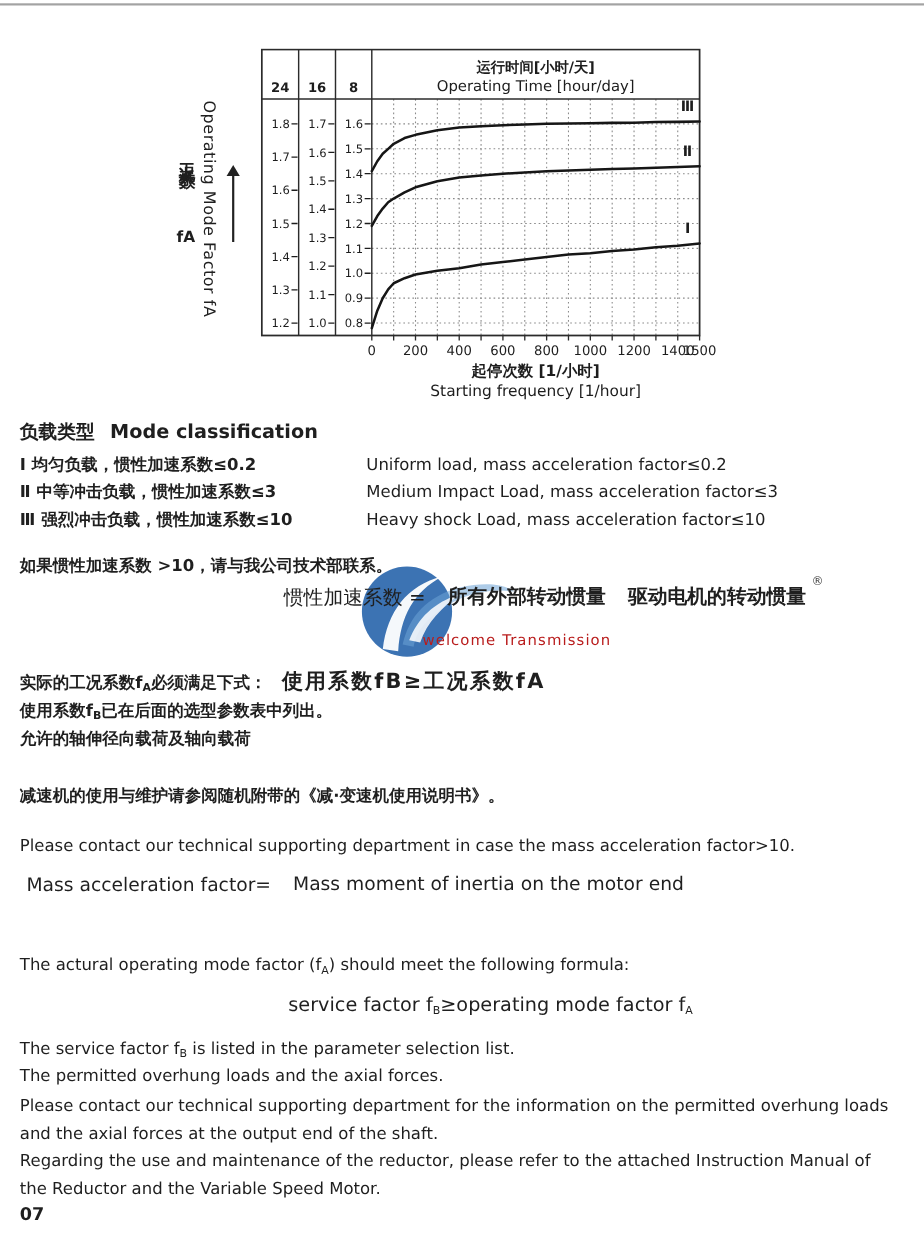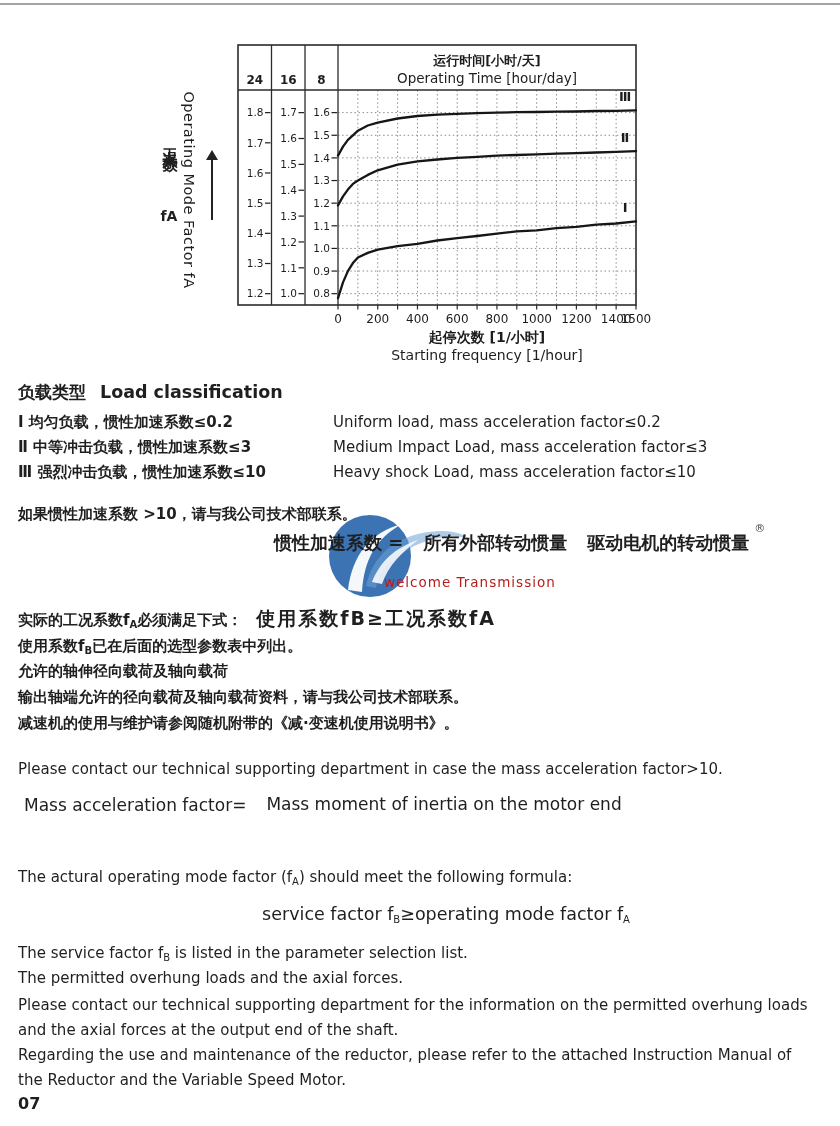--- a/index.html
+++ b/index.html
@@ -23,21 +23,21 @@
   .abs{position:absolute;}
   .cn{font-weight:600;}
   .h-cn{font-size:17px;font-weight:700;}
   .h-en{font-size:17.5px;font-weight:700;margin-left:14px;}
   .body15{font-size:15px;}
   .row{height:25px;line-height:25px;font-size:15px;white-space:nowrap;}
   .row .cncol{display:inline-block;width:315px;font-weight:600;}
   sub.s{font-size:10px;vertical-align:-3px;line-height:0;}
 
   .formula-cn{left:258px;top:529px;display:flex;align-items:center;z-index:2;}
-  .formula-cn .lbl{font-size:18px;font-weight:700;white-space:nowrap;margin-right:10px;margin-left:16px;}
+  .formula-cn .lbl{font-size:18px;font-weight:400;white-space:nowrap;margin-right:10px;}
   .frac{display:flex;flex-direction:row;align-items:center;position:relative;}
   .frac .num,.frac .den{padding:1px 10px;white-space:nowrap;}
   .frac .bar{align-self:stretch;height:0;border-top:2px solid #111;}
   .formula-cn .num,.formula-cn .den{font-size:18px;font-weight:600;line-height:26px;}
   .reg{position:absolute;right:-6px;top:-7px;font-size:11px;color:#4a4a4a;}
 
   .wm{position:absolute;left:326px;top:512px;z-index:0;}
   .wm-text{position:absolute;left:384px;top:574px;z-index:1;font-size:13.5px;letter-spacing:1px;
            color:#b91c1c;white-space:nowrap;}
 
@@ -181,21 +181,21 @@
         <text x="388.0733333333333" y="168.26315789473682" text-anchor="middle" font-size="13" font-weight="700" fill="#1d1d1d">Ⅰ</text>
         <polyline points="101.0,161.4 106.0,152.4 110.9,145.6 115.9,139.9 120.9,136.5 130.8,130.9 140.7,126.3 160.6,120.7 180.5,117.3 200.3,115.5 220.2,113.9 240.1,112.8 259.9,111.6 279.8,111.0 299.7,110.3 319.5,109.6 339.4,109.1 359.3,108.5 379.1,107.8 399.0,107.1" fill="none" stroke="#161616" stroke-width="2.3" stroke-linejoin="round" stroke-linecap="round"></polyline>
         <text x="388.0733333333333" y="98.10526315789474" text-anchor="middle" font-size="13" font-weight="700" fill="#1d1d1d">Ⅱ</text>
         <polyline points="101.0,111.6 106.0,102.6 110.9,95.8 115.9,91.3 120.9,86.7 130.8,81.5 140.7,78.6 160.6,74.5 180.5,72.0 200.3,70.7 220.2,69.8 240.1,69.1 259.9,68.6 279.8,68.2 299.7,68.0 319.5,67.7 339.4,67.5 359.3,67.0 379.1,66.8 399.0,66.4" fill="none" stroke="#161616" stroke-width="2.3" stroke-linejoin="round" stroke-linecap="round"></polyline>
         <text x="388.0733333333333" y="57.36842105263155" text-anchor="middle" font-size="13" font-weight="700" fill="#1d1d1d">Ⅲ</text>
         <text x="250" y="298" text-anchor="middle" font-size="14" font-weight="700" fill="#1d1d1d">起停次数 [1/小时]</text>
         <text x="250" y="316" text-anchor="middle" font-size="14" fill="#1d1d1d">Starting frequency [1/hour]</text>
       </svg></div>
 
   <div class="abs" style="left:18px;top:381px;">
-    <span class="h-cn">负载类型</span><span class="h-en">Load classification</span>
+    <span class="h-cn">负载类型</span><span class="h-en">Mode classification</span>
   </div>
   <div class="abs" style="left:18px;top:410px;">
     <div class="row">
       <span class="cncol">Ⅰ 均匀负载，惯性加速系数≤0.2</span><span>Uniform load, mass acceleration factor≤0.2</span>
     </div>
     <div class="row">
       <span class="cncol">Ⅱ 中等冲击负载，惯性加速系数≤3</span><span>Medium Impact Load, mass acceleration factor≤3</span>
     </div>
     <div class="row">
       <span class="cncol">Ⅲ 强烈冲击负载，惯性加速系数≤10</span><span>Heavy shock Load, mass acceleration factor≤10</span>
@@ -226,21 +226,20 @@
 
   <div class="abs reqline">
     <span class="pre"><span>实际的工况系数f</span><sub class="s">A</sub><span>必须满足下式：</span></span>
     <span class="bigcn"><span>使用系数fB</span><span>≥工况系数fA</span></span>
   </div>
 
   <div class="abs body15 cn" style="left:18px;top:637px;">
     <span>使用系数f</span><sub class="s">B</sub><span>已在后面的选型参数表中列出。</span>
   </div>
   <div class="abs body15 cn" style="left:18px;top:662px;">允许的轴伸径向载荷及轴向载荷</div>
-  <div class="abs body15 cn" style="left:18px;top:688px;">输出轴端允许的径向载荷及轴向载荷资料，请与我公司技术部联系。</div>
   <div class="abs body15 cn" style="left:18px;top:714px;">减速机的使用与维护请参阅随机附带的《减·变速机使用说明书》。</div>
 
   <div class="abs body15" style="left:18px;top:760px;">Please contact our technical supporting department in case the mass acceleration factor&gt;10.</div>
 
   <div class="abs formula-en">
     <span class="lbl">Mass acceleration factor=</span>
     <span class="frac">
       <span class="bar"></span>
       <span class="den">Mass moment of inertia on the motor end</span>
     </span>

